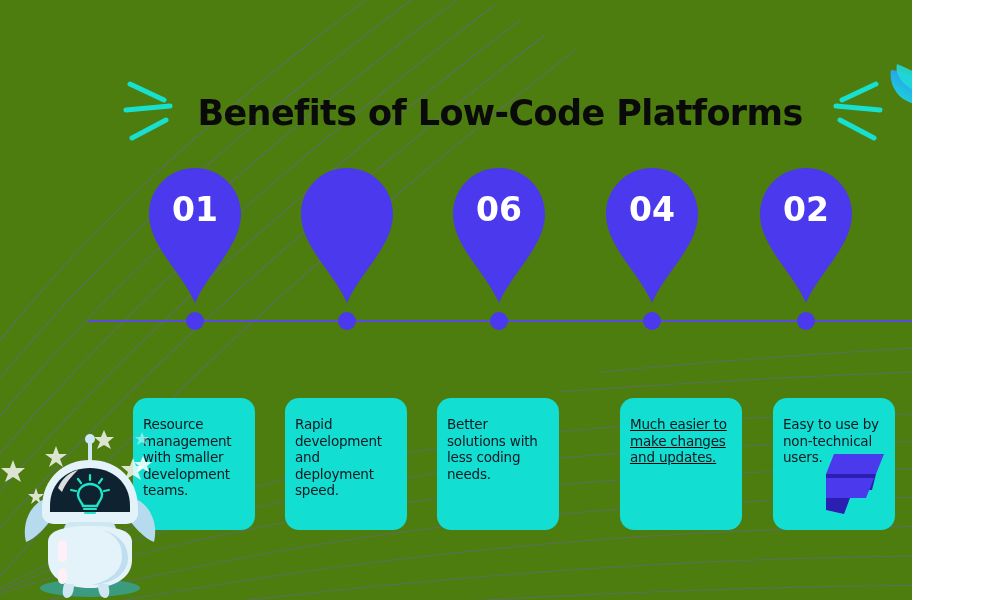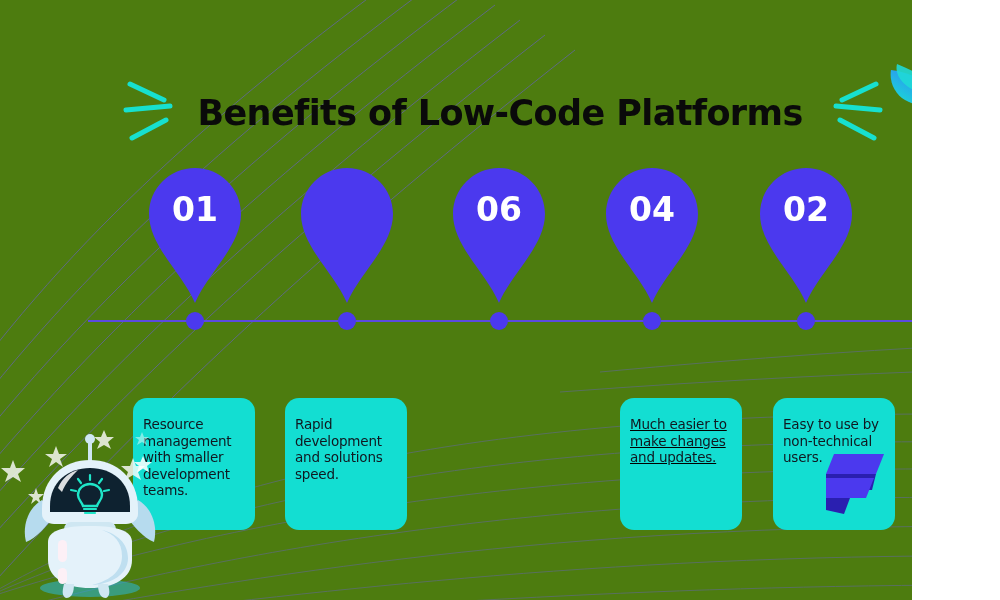--- a/index.html
+++ b/index.html
@@ -262,21 +262,24 @@
     <svg viewBox="0 0 92 135" style="width:92px;height:135px;">
       <path d="M 46 0 C 71.4 0 92 20.6 92 46 C 92 78 58 106 46 135 C 34 106 0 78 0 46 C 0 20.6 20.6 0 46 0 Z" fill="#4b39ee"></path>
     </svg>
     <div class="pin-num">02</div>
   </div>
 
   <div class="card" style="left:133px;">
     <div class="card-text">Resource management with smaller development teams.</div>
   </div>
   <div class="card" style="left:285px;">
-    <div class="card-text">Rapid development and solutions speed.</div>
+    <div class="card-text">Rapid development and deployment speed.</div>
+  </div>
+  <div class="card" style="left:437px;">
+    <div class="card-text">Better solutions with less coding needs.</div>
   </div>
   <div class="card" style="left:620px;text-decoration:underline;">
     <div class="card-text">Much easier to make changes and updates.</div>
   </div>
   <div class="card" style="left:773px;">
     <div class="card-text">Easy to use by non-technical users.</div>
   </div>
 
   <svg class="card-stars" viewBox="0 0 40 56">
     <g fill="#ffffff" opacity="0.85">

